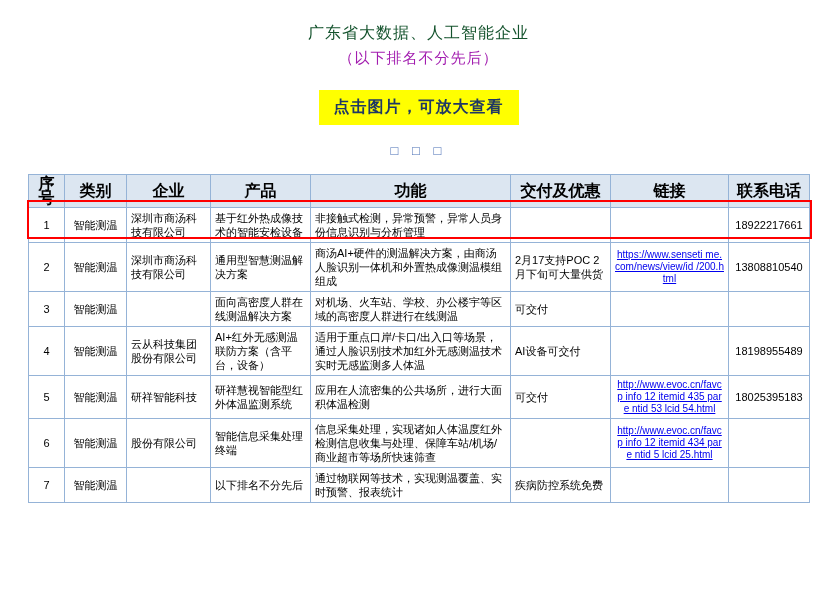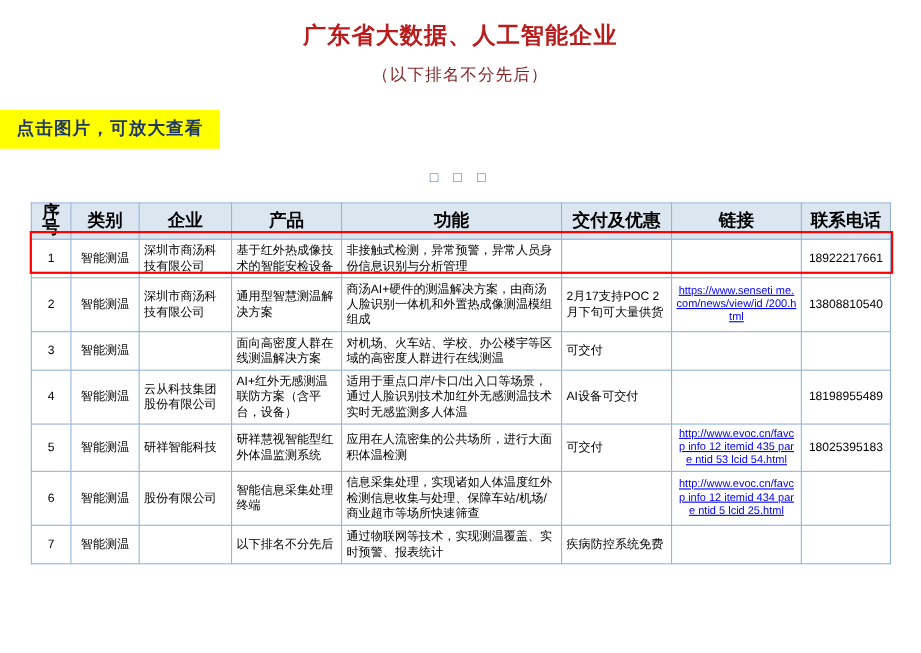--- a/index.html
+++ b/index.html
@@ -18,34 +18,35 @@
     width: 837px;
     height: 594px;
     position: relative;
     background: #fff;
   }
   .title-block {
     text-align: center;
     padding-top: 16px;
   }
   .title-line {
-    font-size: 21px;
-    font-weight: bold;
-    color: #b91c1c;
+    font-size: 16px;
+    font-weight: normal;
+    color: #14532d;
     letter-spacing: 1px;
     line-height: 33px;
   }
   .subtitle {
     text-align: center;
     font-size: 15px;
-    color: #7f1d1d;
-    margin-top: 10px;
+    color: #a21caf;
+    margin-top: 0;
     letter-spacing: 1px;
   }
   .banner-wrap {
+    text-align: center;
     margin-top: 22px;
   }
   .banner {
     display: inline-block;
     background: #ffff00;
     color: #1f3864;
     font-size: 16px;
     font-weight: bold;
     padding: 6px 14px;
     letter-spacing: 1px;

